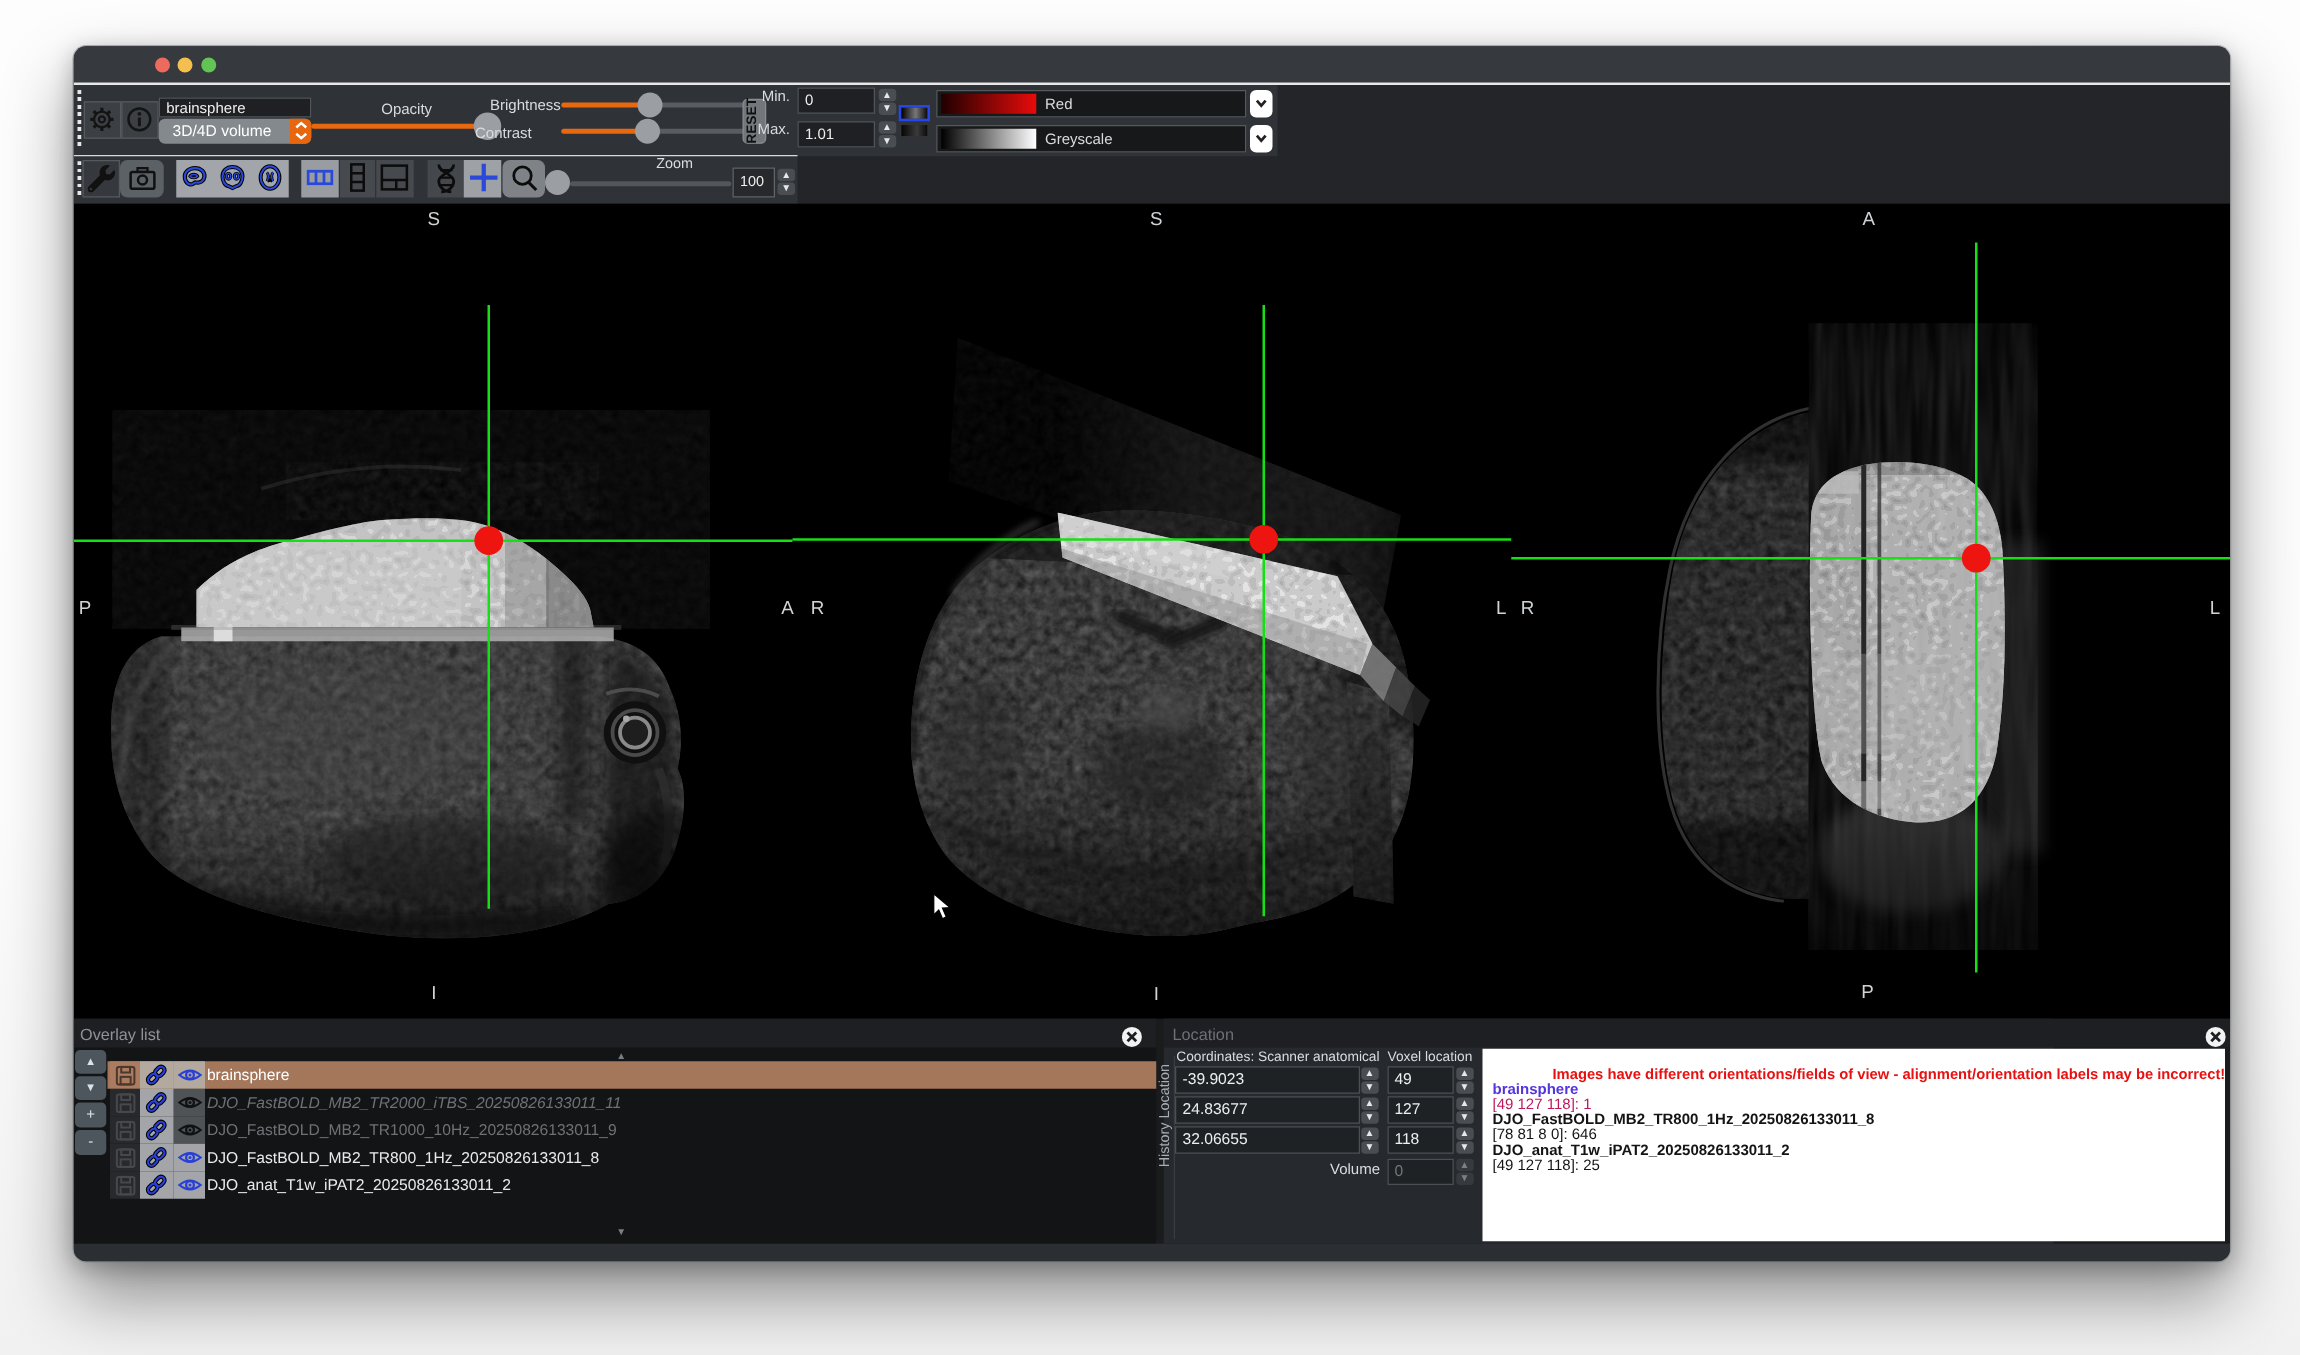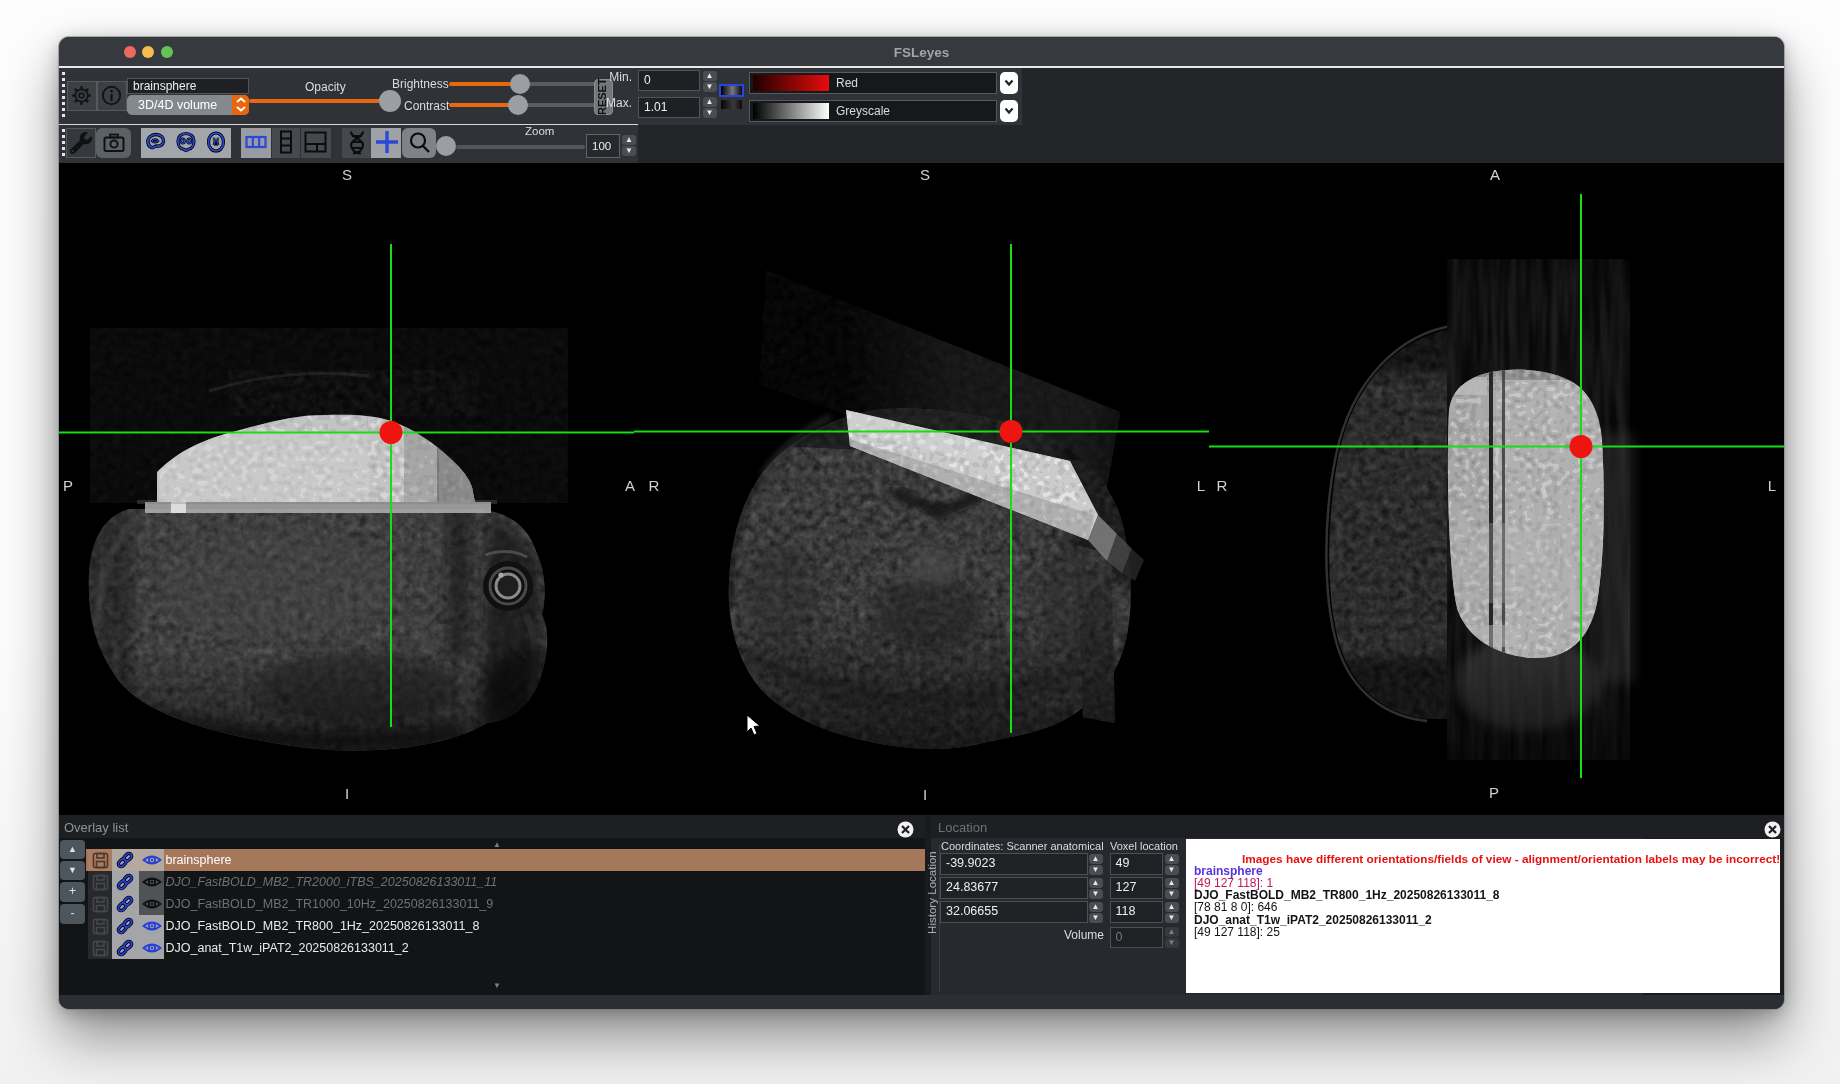--- a/index.html
+++ b/index.html
@@ -44,21 +44,20 @@
 .spl div{width:14px;}
 </style>
 </head>
 <body>
 <div id="bg"></div>
 <div id="win">
  <div id="titlebar"></div>
  <div class="tl" style="left:65px;background:#ed6a5e;"></div>
  <div class="tl" style="left:83px;background:#f5bf4f;"></div>
  <div class="tl" style="left:102px;background:#61c454;"></div>
- <div id="title">FSLeyes</div>
  <div id="wline"></div>
  <div id="tstrip">
   <div id="tb1">
    <div class="hdl" style="left:3px;top:4px;height:48px;"></div>
 
    <div class="btn1" style="left:7.5px;top:12.5px;width:30px;height:30px;"></div>
    <svg style="position:absolute;left:12px;top:17px;" width="21" height="21" viewBox="0 0 21 21">
      <g fill="none" stroke="#141414" stroke-width="1.8">
       <circle cx="10.5" cy="10.5" r="6.2"></circle>
       <circle cx="10.5" cy="10.5" r="2.4"></circle>
@@ -93,21 +92,21 @@
 
    <div class="lbl" style="left:246px;top:12px;">Opacity</div>
    <div class="track" style="left:190px;top:30.5px;width:137px;background:#e8680f;"></div>
    <div class="knob" style="left:320px;top:21.5px;width:22px;height:22px;"></div>
 
    <div class="lbl" style="left:333px;top:9px;">Brightness</div>
    <div class="track" style="left:390px;top:14px;width:71px;background:#e8680f;"></div>
    <div class="track" style="left:461px;top:14px;width:86px;background:#595d62;"></div>
    <div class="knob" style="left:451px;top:6px;width:20px;height:20px;"></div>
 
-   <div class="lbl" style="left:321px;top:31px;margin-left:24px;">Contrast</div>
+   <div class="lbl" style="left:321px;top:31px;">Contrast</div>
    <div class="track" style="left:390px;top:35px;width:69px;background:#e8680f;"></div>
    <div class="track" style="left:459px;top:35px;width:88px;background:#595d62;"></div>
    <div class="knob" style="left:449px;top:27px;width:20px;height:20px;"></div>
 
    <div style="position:absolute;left:535px;top:11px;width:19px;height:36px;background:#73777c;border:1px solid #8a8e93;border-radius:4px;"></div>
    <div style="position:absolute;left:527px;top:21px;width:36px;height:16px;transform:rotate(-90deg);color:#101010;font-size:11px;font-weight:bold;text-align:center;">RESET</div>
 
    <div class="lbl" style="left:547px;top:2px;width:26px;text-align:right;">Min.</div>
    <div class="lbl" style="left:545px;top:28px;width:28px;text-align:right;">Max.</div>
    <div class="fld" style="left:579px;top:2px;width:62px;height:21px;">0</div>

